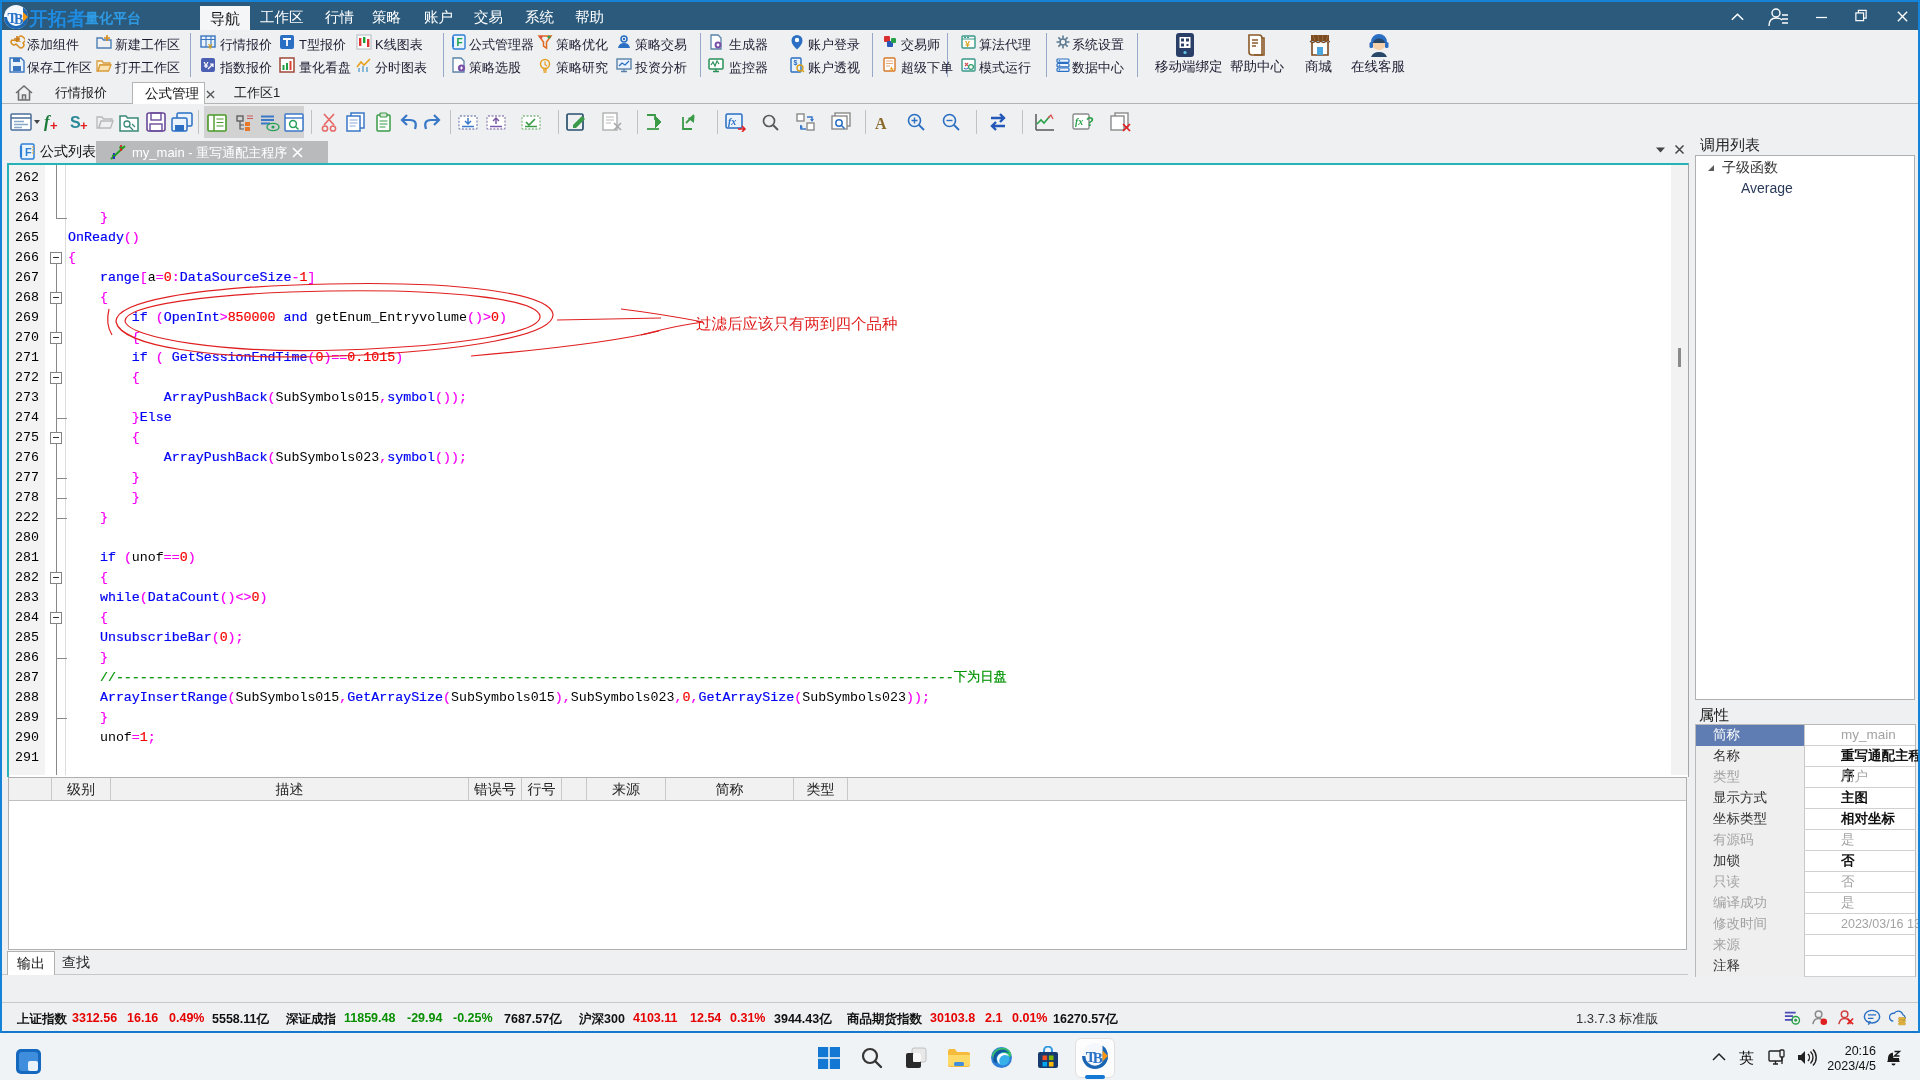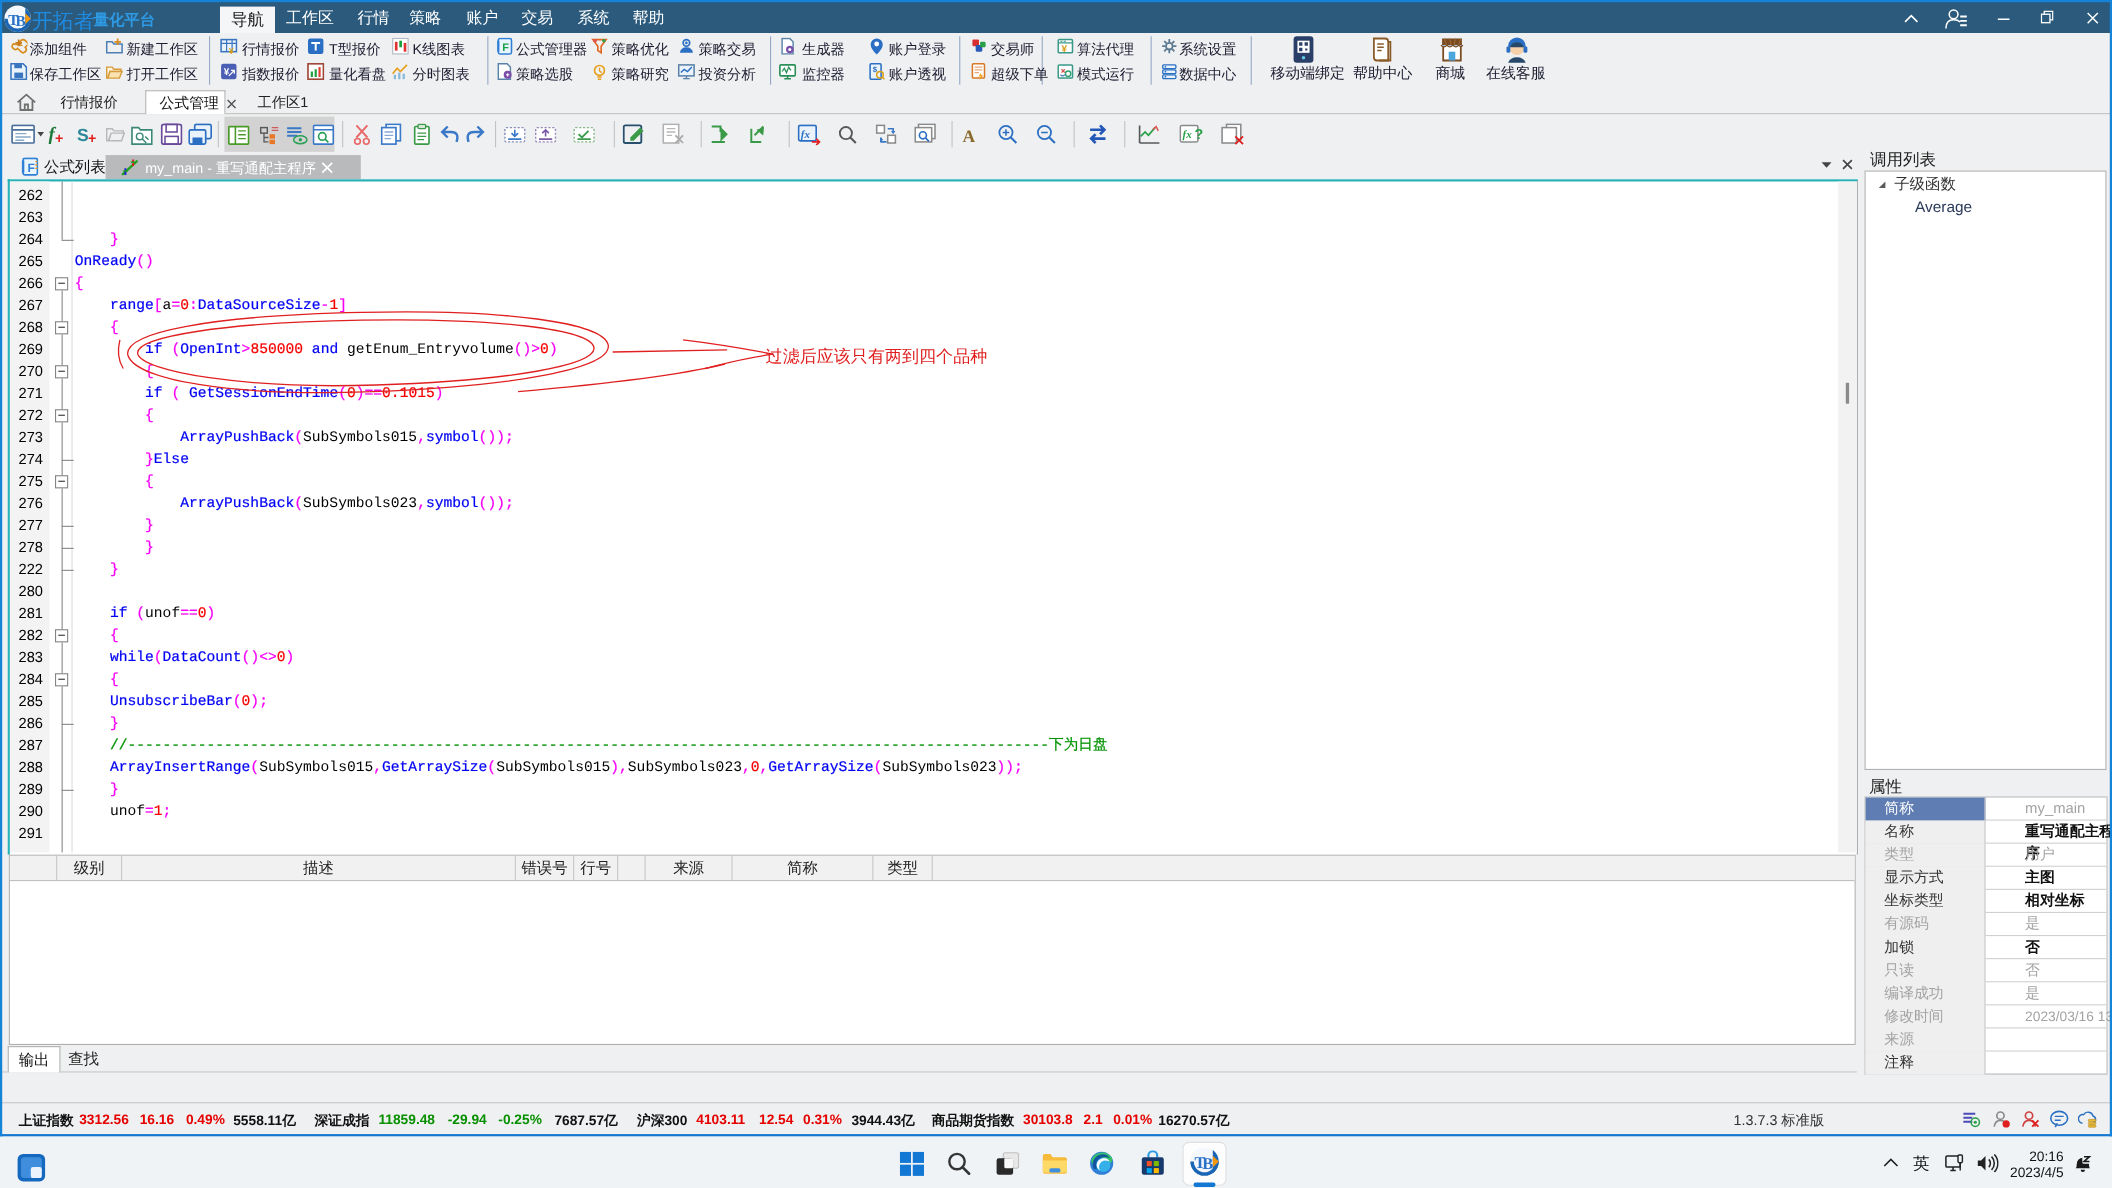--- a/index.html
+++ b/index.html
@@ -20,21 +20,21 @@
 #wtab-active{position:absolute;left:132px;top:82px;width:73px;height:22px;background:#fff;border:1px solid #b4b4b4;border-bottom:none;font-size:13.5px;color:#111;line-height:18px}
 
 #tb2{left:0;top:104px;width:1920px;height:36px;background:#eef0f1}
 .sep2{position:absolute;top:6px;width:1px;height:24px;background:#c2c2c2}
 
 #etabs{left:0;top:140px;width:1920px;height:23px;background:#eef0f1}
 #etab2{position:absolute;left:96px;top:1px;width:232px;height:22px;background:#b9babc;color:#fff;font-size:14px}
 
 #editor{left:7px;top:163px;width:1682px;height:614px;background:#fff;border-top:2px solid #27b2b8;border-left:2px solid #27b2b8;border-right:1px solid #a6a6a6}
 #gutter{position:absolute;left:0;top:0;width:36px;height:610px;background:#f3f3f3}
-.lnum{position:absolute;left:0;width:30px;text-align:right;font-family:Liberation Sans, sans-serif;font-size:13.3px;color:#000;height:20px;line-height:20px}
+.lnum{position:absolute;left:0;width:30px;text-align:right;font-family:Liberation Mono, monospace;font-size:13.3px;color:#000;height:20px;line-height:20px}
 .cline{position:absolute;left:59px;font-family:"Liberation Mono",monospace;font-size:13.3px;height:20px;line-height:20px;white-space:pre}
 .k{color:#0000f5}.m{color:#f500f5}.r{color:#f50000}.g{color:#009300}
 .cline span{-webkit-text-stroke:0.2px}
 
 .fv{position:absolute;left:46.5px;width:1px;background:#888}
 .fbox{position:absolute;left:41px;width:12px;height:12px;background:#fff;border:1px solid #848484}
 .fbox:after{content:"";position:absolute;left:2px;top:4px;width:6px;height:1px;background:#333}
 .ftick{position:absolute;left:47px;width:11px;height:1px;background:#888}
 
 #errtable{left:8px;top:777px;width:1679px;height:173px;background:#fff;border:1px solid #b0b0b0}
@@ -69,21 +69,21 @@
   <div class="abs" style="left:1918px;top:0;width:2px;height:1033px;background:#1583d7;z-index:50"></div>
   <div class="abs" id="titlebar">
     <svg class="abs" style="left:3px;top:2px" width="26" height="26" viewBox="0 0 26 26">
       <circle cx="13" cy="13" r="12" fill="#f4f8fc"></circle>
       <path d="M1 13 a12 12 0 0 0 24 0 l-3 0 a9 9 0 0 1 -18 0 z" fill="#1b66b4"></path>
       <path d="M25 13 a12 12 0 0 0 -5-9.8 l0 19.6 a12 12 0 0 0 5-9.8" fill="#1b66b4"></path>
       <path d="M20 8 L25 13 L20 18 Z" fill="#f5980f"></path>
       <text x="4.5" y="18.5" font-size="14" font-weight="bold" fill="#2a72c8" font-family="Liberation Serif">T</text>
       <text x="11" y="19.5" font-size="14" font-weight="bold" fill="#2a72c8" font-family="Liberation Serif">B</text>
     </svg>
-    <span class="abs" style="left:29px;top:4px;font-size:19px;font-weight:normal;color:#1e8ae0">开拓者</span>
+    <span class="abs" style="left:29px;top:4px;font-size:19px;font-weight:bold;color:#1e8ae0">开拓者</span>
     <span class="abs" style="left:85px;top:8px;font-size:14px;font-weight:bold;color:#2e9ae4">量化平台</span>
     <span class="menuitem" style="left:260px">工作区</span>
     <span class="menuitem" style="left:325px">行情</span>
     <span class="menuitem" style="left:372px">策略</span>
     <span class="menuitem" style="left:424px">账户</span>
     <span class="menuitem" style="left:474px">交易</span>
     <span class="menuitem" style="left:525px">系统</span>
     <span class="menuitem" style="left:575px">帮助</span>
     <svg class="abs" style="left:1730px;top:10px" width="15" height="10" viewBox="0 0 16 10">
         <path d="M2 8 L8 2 L14 8" stroke="#fff" stroke-width="1.6" fill="none"></path>

